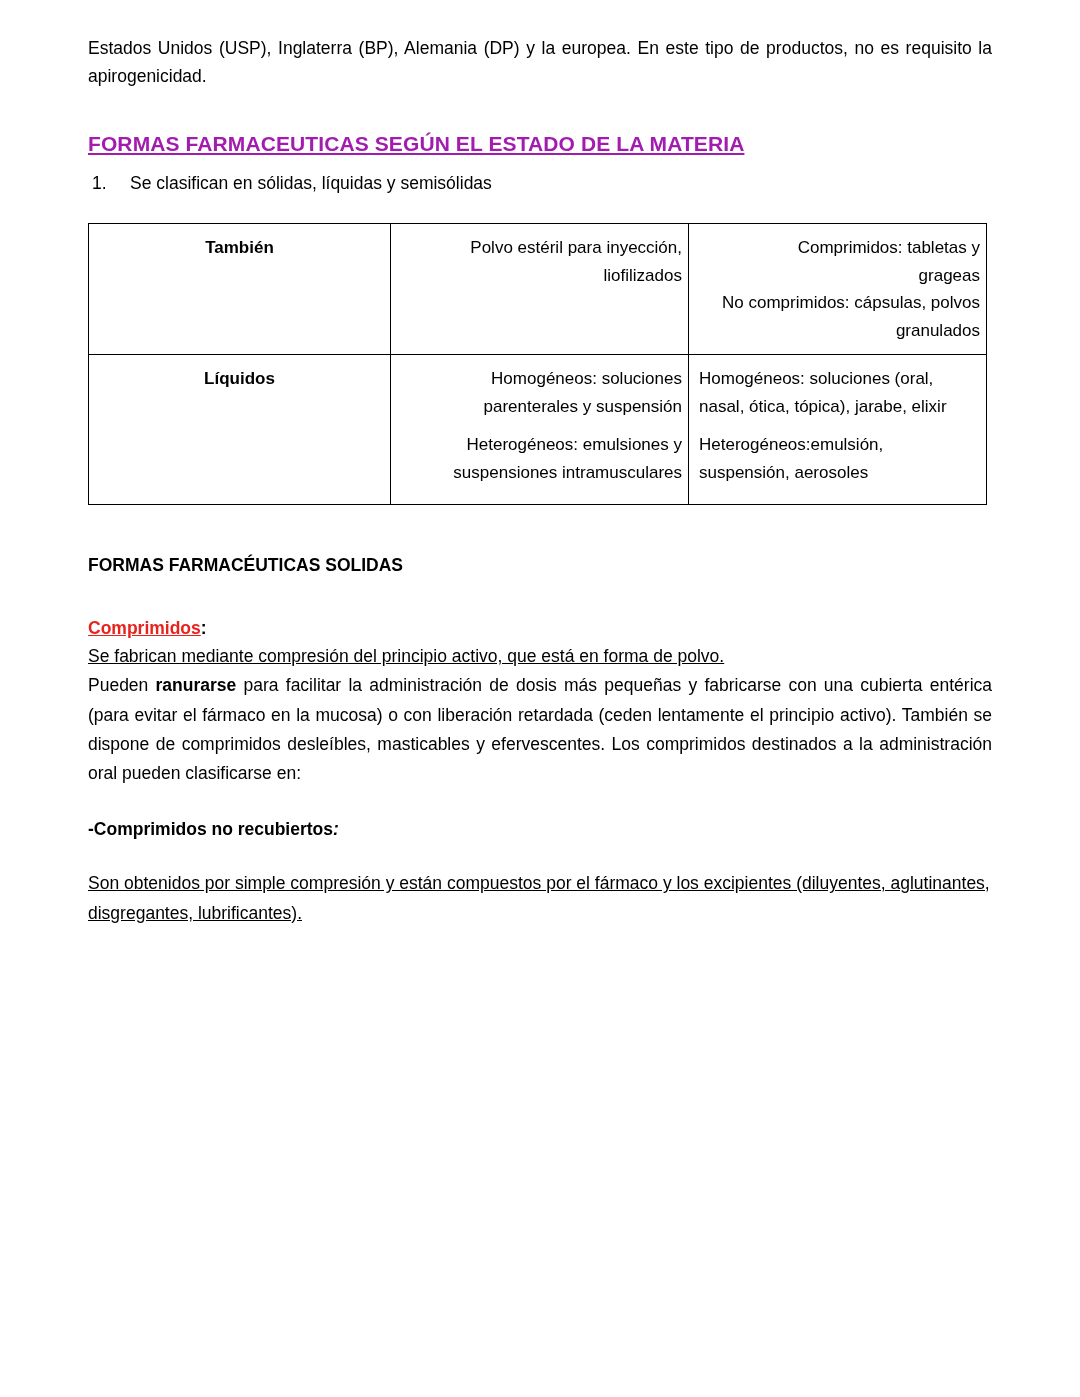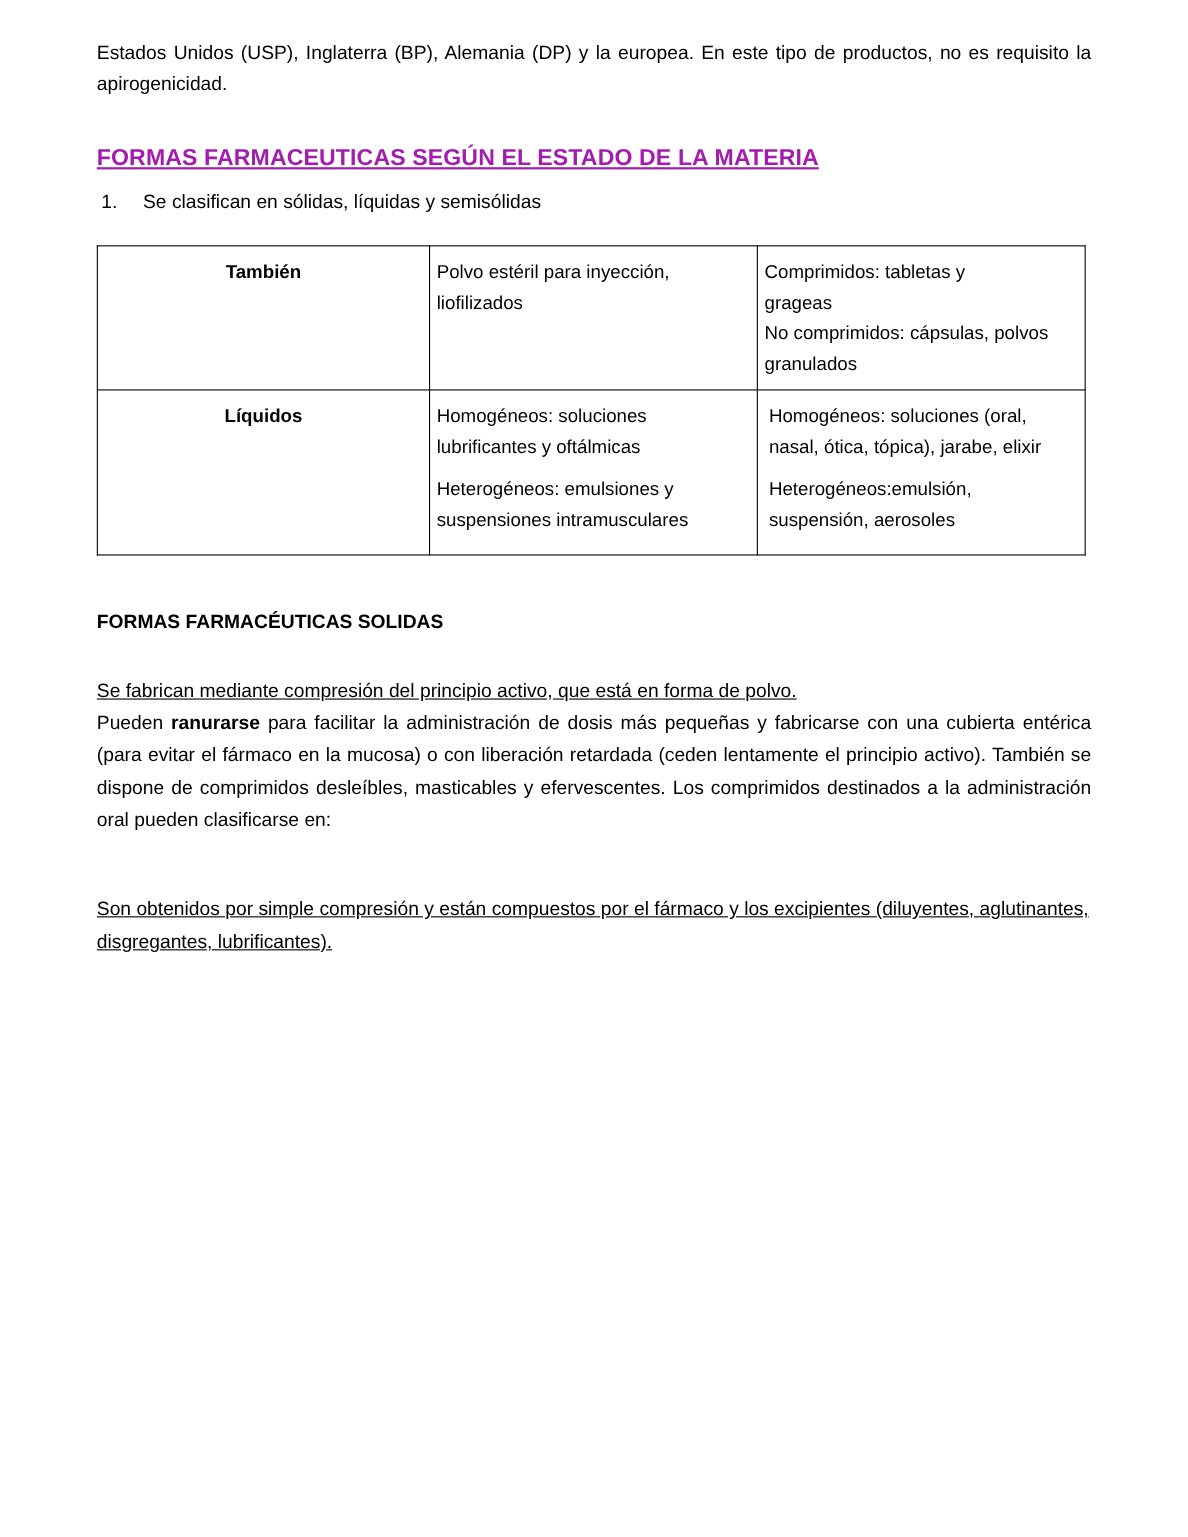--- a/index.html
+++ b/index.html
@@ -74,21 +74,21 @@
   }
   .col1 { width: 302px; }
   .col2 { width: 298px; }
   .col3 { width: 298px; }
 
   td.rowhead {
     text-align: center;
     font-weight: bold;
   }
   td.cell {
-    text-align: left;
+    text-align: right;
   }
   td.cell.left {
     text-align: left;
     padding-left: 10px;
   }
   .gap-line { display: block; height: 11px; }
 
   .h-row-1 { height: 58px; }
   .r-solidos { height: 128px; }
   .r-liquidos { height: 150px; }
@@ -159,21 +159,21 @@
           <span>grageas</span><br>
           <span>No comprimidos: cápsulas, polvos</span><br>
           <span>granulados</span>
         </td>
       </tr>
 
       <tr class="r-liquidos">
         <td class="rowhead">Líquidos</td>
         <td class="cell">
           <span>Homogéneos: soluciones</span><br>
-          <span>lubrificantes y oftálmicas</span>
+          <span>parenterales y suspensión</span>
           <span class="gap-line"></span>
           <span>Heterogéneos: emulsiones y</span><br>
           <span>suspensiones intramusculares</span>
         </td>
         <td class="cell left">
           <span>Homogéneos: soluciones (oral,</span><br>
           <span>nasal, ótica, tópica), jarabe, elixir</span>
           <span class="gap-line"></span>
           <span>Heterogéneos:emulsión,</span><br>
           <span>suspensión, aerosoles</span>
@@ -183,27 +183,33 @@
 
     </tbody>
   </table>
 
   <div class="spacer-lg"></div>
 
   <p class="heading-black">FORMAS FARMACÉUTICAS SOLIDAS</p>
 
   <div class="spacer-md"></div>
 
+  <p class="heading-red">
+    <span class="red">Comprimidos</span><span>:</span>
+  </p>
 
   <p class="body-par nojust">Se fabrican mediante compresión del principio activo, que está en forma de polvo.</p>
 
   <p class="body-par">
     <span>Pueden </span><span class="bold">ranurarse</span><span> para facilitar la administración de dosis más pequeñas y fabricarse con una cubierta entérica (para evitar el fármaco en la mucosa) o con liberación retardada (ceden lentamente el principio activo). También se dispone de comprimidos desleíbles, masticables y efervescentes. Los comprimidos destinados a la administración oral pueden clasificarse en:</span>
   </p>
 
   <div class="spacer-sm"></div>
 
+  <p class="sub-heading">
+    <span>-Comprimidos no recubiertos</span><span class="it">:</span>
+  </p>
 
   <div class="spacer-sm"></div>
 
   <p class="body-par nojust"> Son obtenidos por simple compresión y están compuestos por el fármaco y los excipientes (diluyentes, aglutinantes, disgregantes, lubrificantes).</p>
 
 </div>
 
 </body></html>

